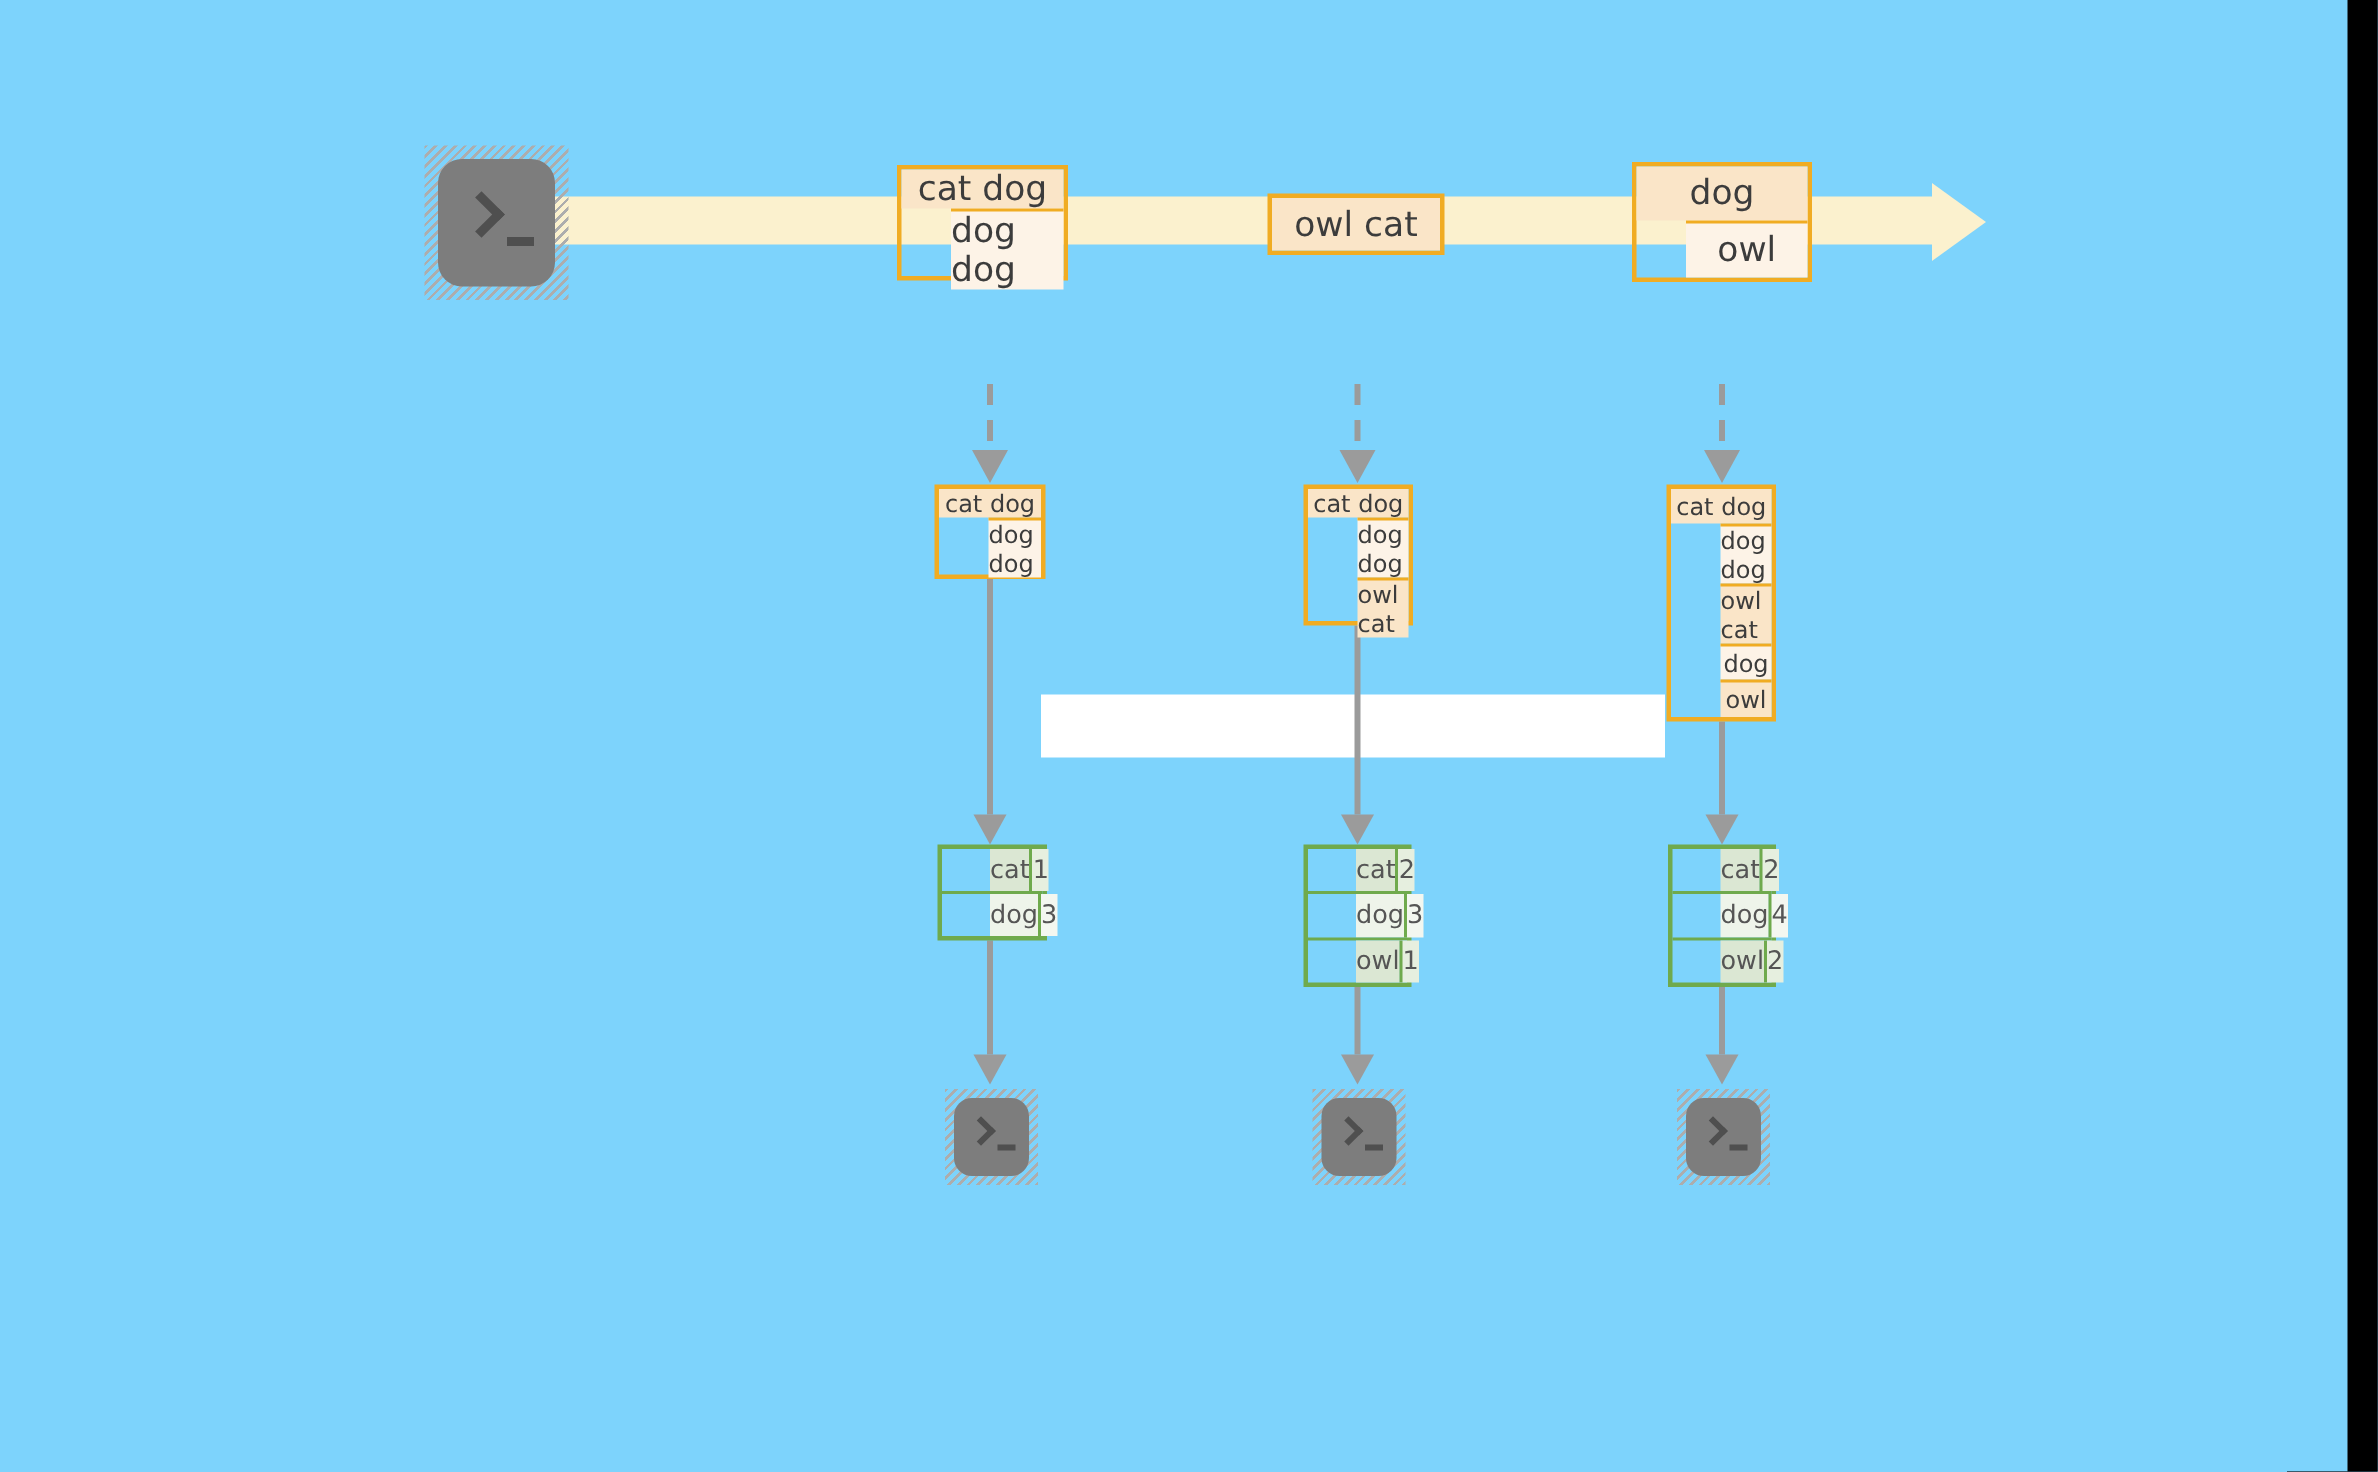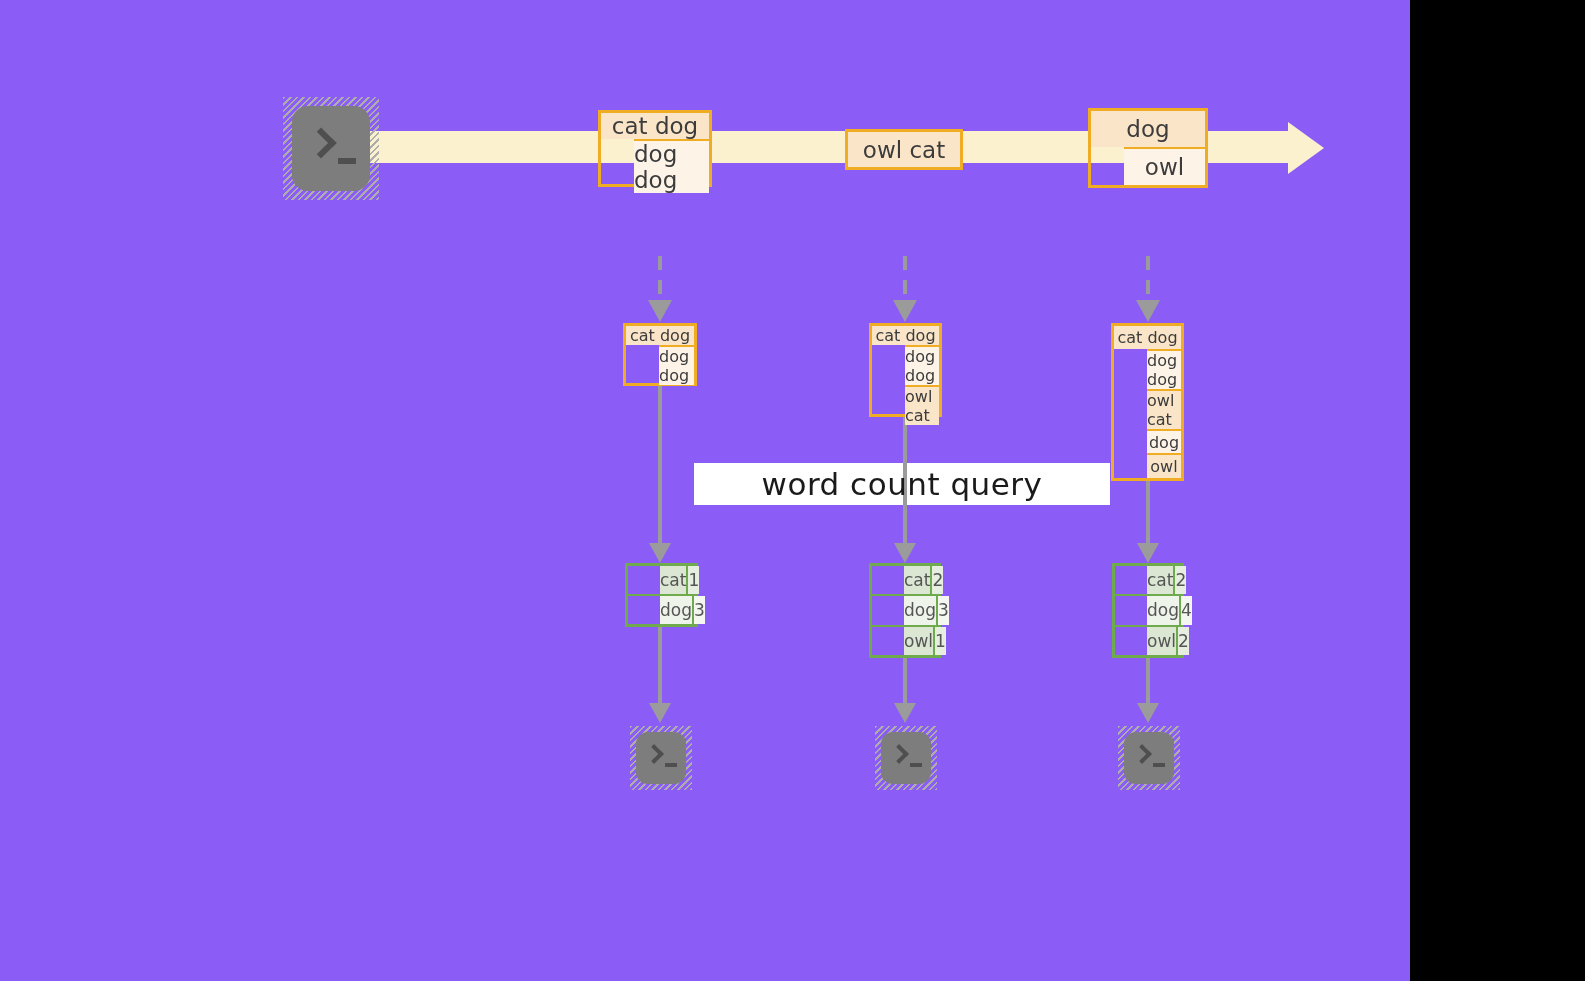--- a/index.html
+++ b/index.html
@@ -1,21 +1,21 @@
 <!DOCTYPE html>
 <html><head>
 <meta charset="utf-8">
 <style>
   :root{
     --orange:#F0AC23; --peach:#FAE5C8; --cream:#FDF3E7; --band:#FBF1CE;
     --green:#6FAA4D; --gcell:#DBE7D3; --gcellv:#E6EFDF; --wcell:#EEF4EA; --wcellv:#F3F7F0;
     --arrow:#9B9B9B; --gray:#7D7D7D; --glyph:#4F4F4F; --ink:#3C3C3C; --gink:#555;
   }
   html,body{margin:0;padding:0;background:#000;}
-  #stage{position:relative;width:1410px;height:981px;background:#8b5cf6;overflow:hidden;
+  #stage{position:relative;width:1565px;height:981px;background:#7dd3fc;overflow:hidden;
          font-family:"DejaVu Sans","Liberation Sans",sans-serif;}
 
   
   .band{position:absolute;left:350px;top:131px;width:940px;height:32px;background:var(--band);}
   .band-head{position:absolute;left:1288px;top:122px;width:0;height:0;
     border-top:26px solid transparent;border-bottom:26px solid transparent;
     border-left:36px solid var(--band);}
 
   
   .obox{position:absolute;box-sizing:border-box;border:3px solid var(--orange);
@@ -117,21 +117,20 @@
   </div>
   <div class="obox stack" style="left:1111px;top:323px;width:73px;height:158px;">
     <div class="orow">cat dog</div>
     <div class="orow">dog dog</div>
     <div class="orow">owl cat</div>
     <div class="orow">dog</div>
     <div class="orow">owl</div>
   </div>
 
   <div class="label-bg"></div>
-  <div class="label-text">word count query</div>
 
   <div class="aline" style="left:658px;top:385px;height:158px;"></div>
   <div class="ahead" style="left:649px;top:543px;"></div>
   <div class="aline" style="left:903px;top:417px;height:126px;"></div>
   <div class="ahead" style="left:894px;top:543px;"></div>
   <div class="aline" style="left:1146px;top:481px;height:62px;"></div>
   <div class="ahead" style="left:1137px;top:543px;"></div>
 
   <div class="gtable" style="left:625px;top:563px;width:73px;height:64px;">
     <div class="grow">

